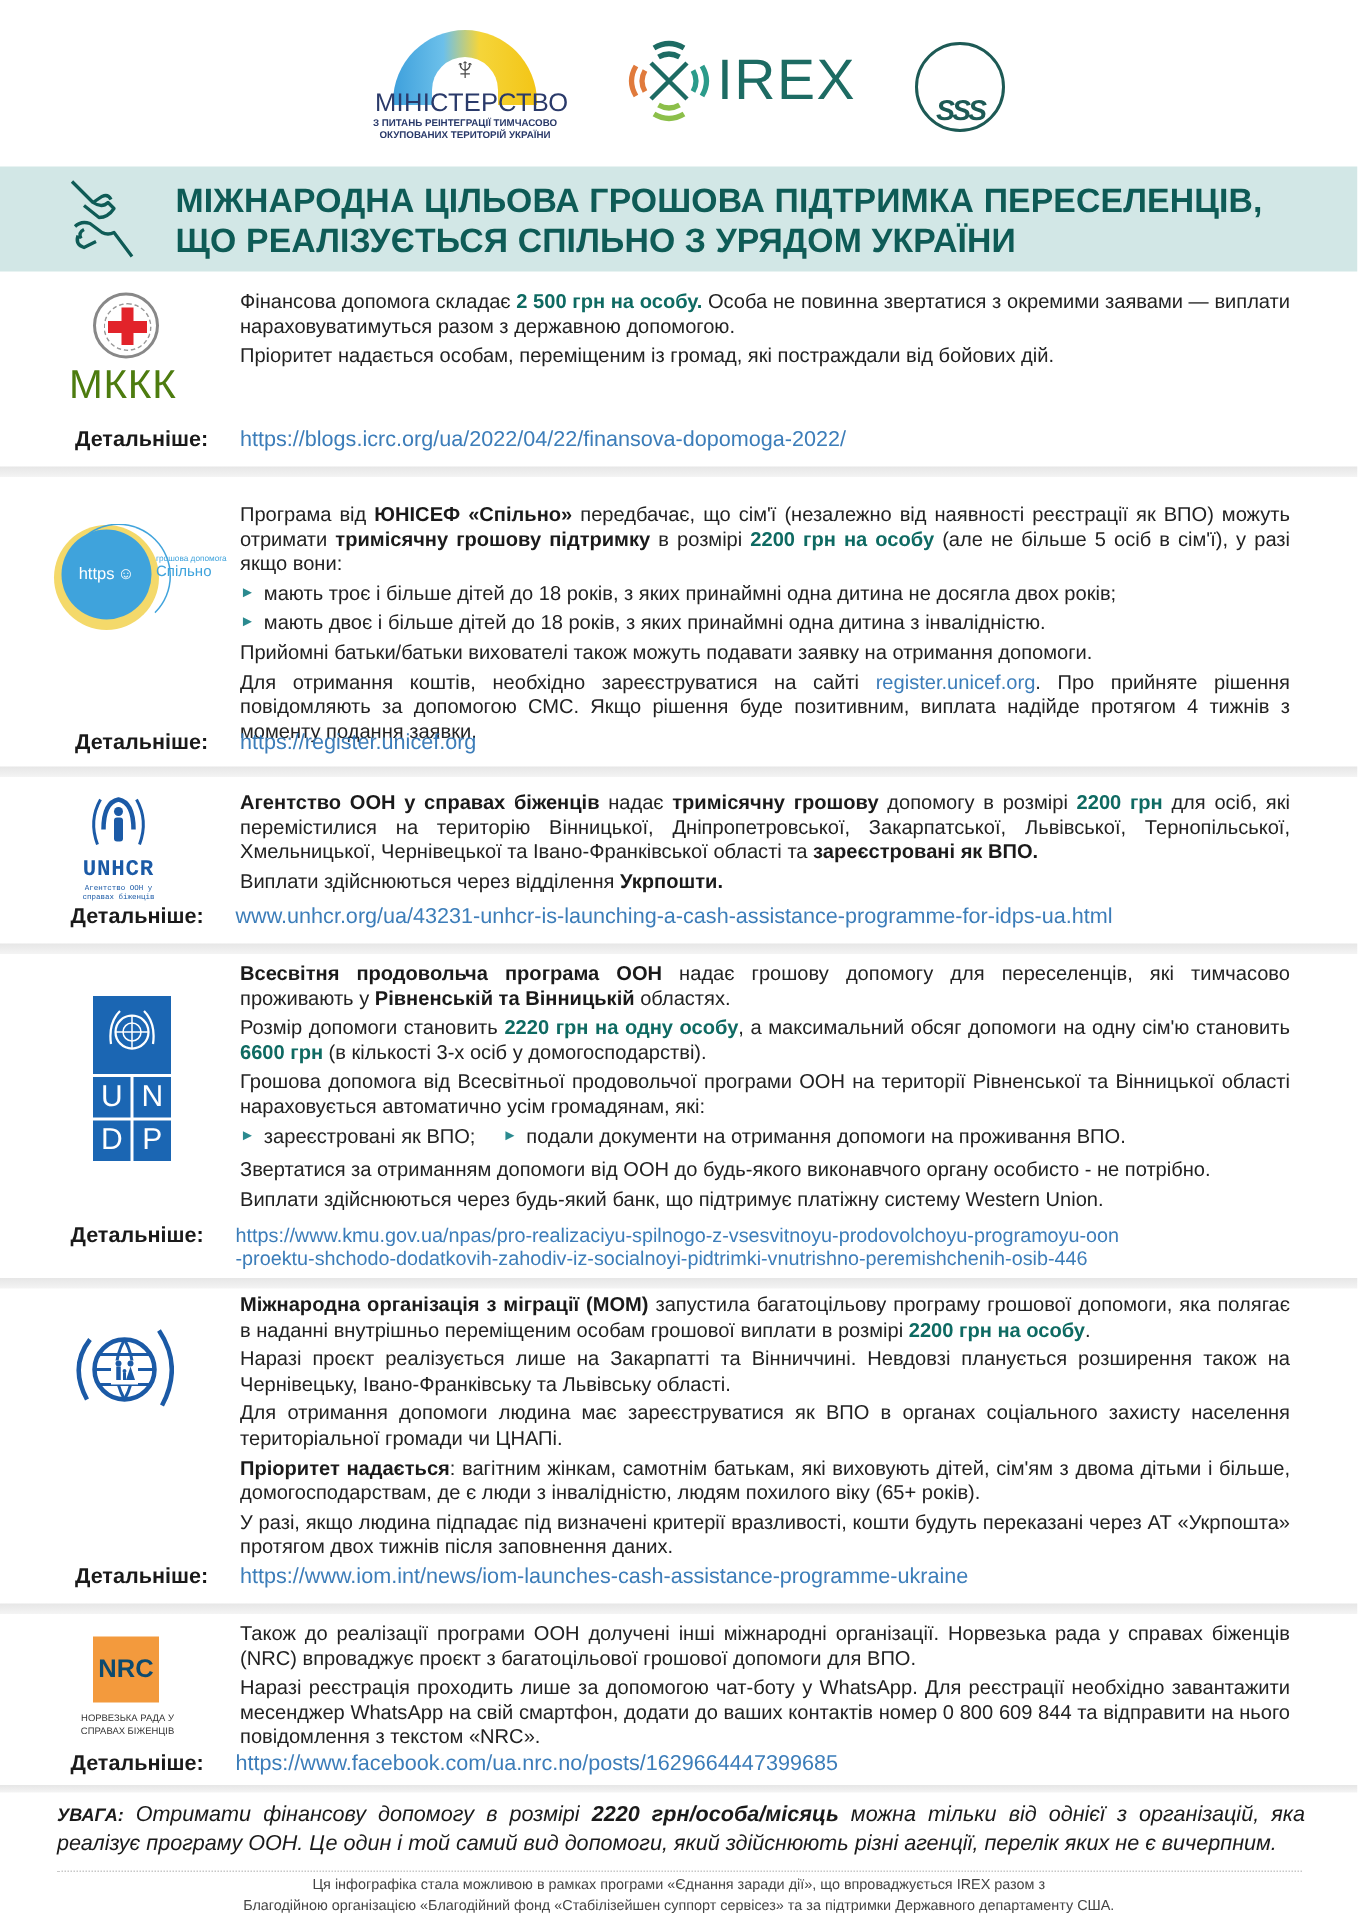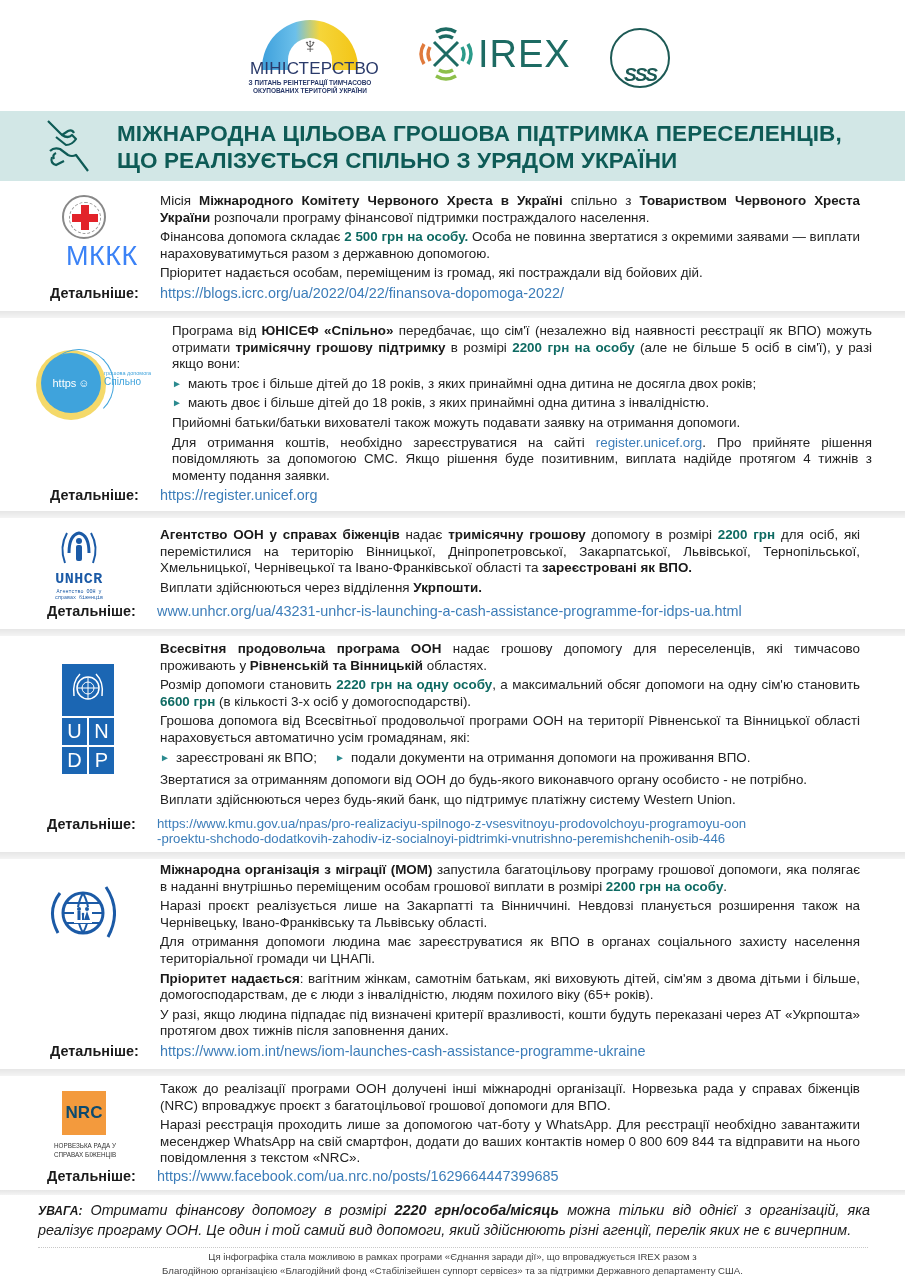--- a/index.html
+++ b/index.html
@@ -50,21 +50,21 @@
   .more .lbl { font-weight: bold; color: #1a1a1a; width: 110px; flex: none; }
   .more .url { color: #3c7db9; font-size: 14.4px; }
   .more.tight { left: 47px; }
 
   
   .icrc-emblem { position: absolute; left: 62px; top: 6px; width: 44px; height: 44px; border-radius: 50%;
     border: 2px solid #888; background: #fff; }
   .icrc-emblem::before { content: ""; position: absolute; left: 5px; top: 5px; width: 30px; height: 30px; border-radius: 50%; border: 1px dashed #999; }
   .icrc-cross-v { position: absolute; left: 17px; top: 8px; width: 8px; height: 25px; background: #e2232a; }
   .icrc-cross-h { position: absolute; left: 8px; top: 17px; width: 26px; height: 8px; background: #e2232a; }
-  .icrc-name { position: absolute; left: 46px; top: 60px; font-size: 27px; color: #3b82f6; letter-spacing: 0.5px; margin-left: 20px; }
+  .icrc-name { position: absolute; left: 46px; top: 60px; font-size: 27px; color: #4d7c0f; letter-spacing: 0.5px; }
 
   
   .unicef { position: absolute; left: 36px; top: 32px; width: 120px; height: 80px; }
   .unicef .ring { position: absolute; left: 0; top: 0; width: 70px; height: 70px; border-radius: 50%; background: #f4d96a; }
   .unicef .disk { position: absolute; left: 5px; top: 3px; width: 60px; height: 60px; border-radius: 50%; background: #3fa3dc;
     display: flex; align-items: center; justify-content: center; color: #fff; font-size: 11px; }
   .unicef .arc { position: absolute; left: 8px; top: -1px; width: 70px; height: 70px; border-radius: 50%; border: 1.5px solid #3fa3dc; border-left-color: transparent; border-bottom-color: transparent; }
   .unicef .side { position: absolute; left: 68px; top: 20px; width: 60px; color: #3fa3dc; }
   .unicef .side .s1 { font-size: 5.5px; line-height: 6px; }
   .unicef .side .s2 { font-size: 10px; line-height: 12px; }
@@ -144,21 +144,20 @@
   </h1>
 </div>
 
 <div class="section" style="top:181px;height:130px;">
   <div class="icrc-emblem" style="top:14px;">
     <div class="icrc-cross-v"></div>
     <div class="icrc-cross-h"></div>
   </div>
   <div class="icrc-name">МККК</div>
   <div class="body" style="top:12px;">
-    <p><span>Місія </span><b>Міжнародного Комітету Червоного Хреста в Україні</b><span> спільно з </span><b>Товариством Червоного Хреста України</b><span> розпочали програму фінансової підтримки постраждалого населення.</span></p>
     <p><span>Фінансова допомога складає </span><span class="acc">2 500 грн на особу.</span><span> Особа не повинна звертатися з окремими заявами — виплати нараховуватимуться разом з державною допомогою.</span></p>
     <p>Пріоритет надається особам, переміщеним із громад, які постраждали від бойових дій.</p>
   </div>
   <div class="more" style="top:104px;">
     <span class="lbl">Детальніше:</span>
     <a class="url">https://blogs.icrc.org/ua/2022/04/22/finansova-dopomoga-2022/</a>
   </div>
 </div>
 <div class="sep" style="top:311px;"></div>
 
@@ -168,21 +167,21 @@
     <div class="arc"></div>
     <div class="disk">
         <span>https</span>
         <span style="margin-left:2px;">☺</span>
       </div>
     <div class="side">
       <div class="s1">грошова допомога</div>
       <div class="s2">Спільно</div>
     </div>
   </div>
-  <div class="body" style="top:5px;margin-left:12px;">
+  <div class="body" style="top:17px;">
     <p><span>Програма від </span><b>ЮНІСЕФ «Спільно»</b><span> передбачає, що сім'ї (незалежно від наявності реєстрації як ВПО) можуть отримати </span><b>тримісячну грошову підтримку</b><span> в розмірі </span><span class="acc">2200 грн на особу</span><span> (але не більше 5 осіб в сім'ї), у разі якщо вони:</span></p>
     <div class="bullets">
       <div class="bullet">
           <span class="tri">►</span>
           <span>мають троє і більше дітей до 18 років, з яких принаймні одна дитина не досягла двох років;</span>
         </div>
       <div class="bullet">
           <span class="tri">►</span>
           <span>мають двоє і більше дітей до 18 років, з яких принаймні одна дитина з інвалідністю.</span>
         </div>

